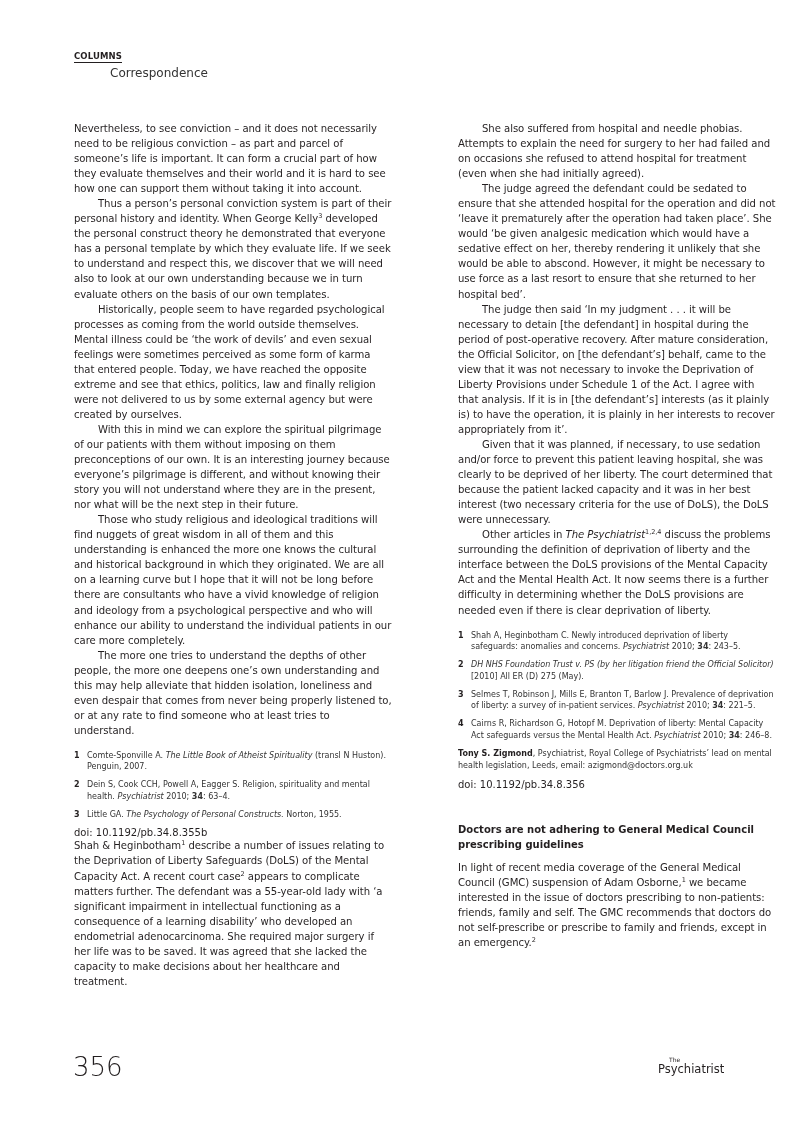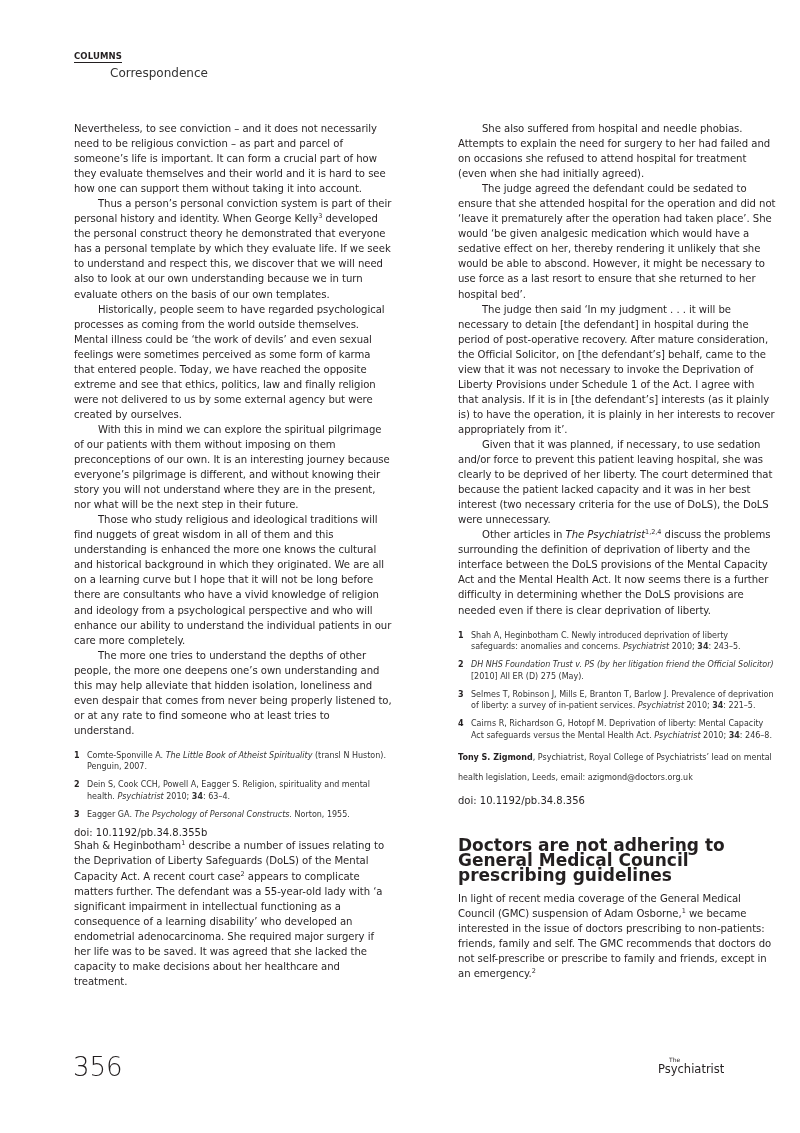--- a/index.html
+++ b/index.html
@@ -12,24 +12,24 @@
   .col { position:absolute; top:121px; width:318px; }
   .col.left { left:74px; }
   .col.right { left:413px;margin-left:45px; }
   p { margin:0; font-size:10.1px; line-height:15.05px; letter-spacing:-0.05px; }
   p.ind { text-indent:24px; }
   sup { font-size:6.5px; line-height:0; vertical-align:4px; }
   .refs { margin-top:12px; }
   .ref { display:flex; font-size:8px; line-height:11.5px; margin-bottom:6.5px; color:#333; }
   .ref .n { width:13px; flex:none; font-weight:bold; color:#231f20; }
   .ref i, .ref .t { }
-  .author { font-size:8px; line-height:20px; margin-top:2px; color:#333; }
+  .author { font-size:8px; line-height:12px; margin-top:2px; color:#333; }
   .author b { color:#231f20; }
   .doi { font-size:10px; margin-top:7px; color:#231f20; }
-  h2 { font-size:17px; font-weight:bold; margin:0; line-height:15px; color:#231f20; }
+  h2 { font-size:10px; font-weight:bold; margin:0; line-height:15px; color:#231f20; }
   .h2wrap { margin-top:32px; margin-bottom:8px; }
   .folio { position:absolute; left:73px; top:1052px; font-size:26px; font-weight:300; color:#231f20; }
   .logo { position:absolute; left:658px; top:1062px; font-size:11.5px; color:#231f20; }
   .logo .the { position:absolute; left:11px; top:-6px; font-size:6px; }
 </style>
 </head>
 <body>
 
 <div class="hdr">
   <div class="sec">COLUMNS</div>
@@ -48,21 +48,21 @@
     <div class="ref">
         <span class="n">1</span>
         <span><span>Comte-Sponville A. </span><i>The Little Book of Atheist Spirituality</i><span> (transl N Huston). Penguin, 2007.</span></span>
       </div>
     <div class="ref">
         <span class="n">2</span>
         <span><span>Dein S, Cook CCH, Powell A, Eagger S. Religion, spirituality and mental health. </span><i>Psychiatrist</i><span> 2010; </span><b>34</b><span>: 63–4.</span></span>
       </div>
     <div class="ref">
         <span class="n">3</span>
-        <span><span>Eagger GA. </span><i>The Psychology of Personal Constructs.</i><span> Norton, 1955.</span></span>
+        <span><span>Little GA. </span><i>The Psychology of Personal Constructs.</i><span> Norton, 1955.</span></span>
       </div>
   </div>
   <div class="doi">doi: 10.1192/pb.34.8.355b</div>
 
   <p><span>Shah &amp; Heginbotham</span><sup>1</sup><span> describe a number of issues relating to the Deprivation of Liberty Safeguards (DoLS) of the Mental Capacity Act. A recent court case</span><sup>2</sup><span> appears to complicate matters further. The defendant was a 55-year-old lady with ‘a significant impairment in intellectual functioning as a consequence of a learning disability’ who developed an endometrial adenocarcinoma. She required major surgery if her life was to be saved. It was agreed that she lacked the capacity to make decisions about her healthcare and treatment.</span></p>
 </div>
 
 <div class="col right">
   <p class="ind">She also suffered from hospital and needle phobias. Attempts to explain the need for surgery to her had failed and on occasions she refused to attend hospital for treatment (even when she had initially agreed).</p>
   <p class="ind">The judge agreed the defendant could be sedated to ensure that she attended hospital for the operation and did not ‘leave it prematurely after the operation had taken place’. She would ‘be given analgesic medication which would have a sedative effect on her, thereby rendering it unlikely that she would be able to abscond. However, it might be necessary to use force as a last resort to ensure that she returned to her hospital bed’.</p>

